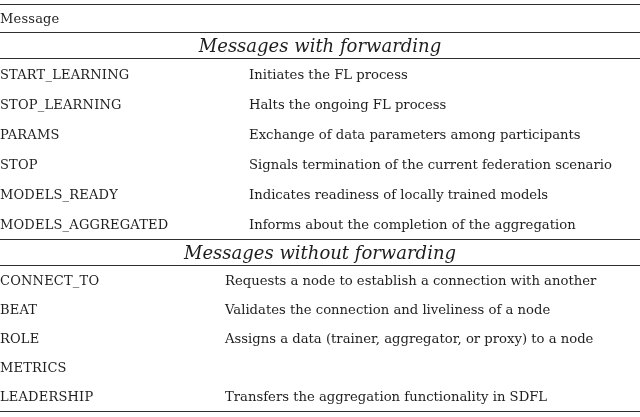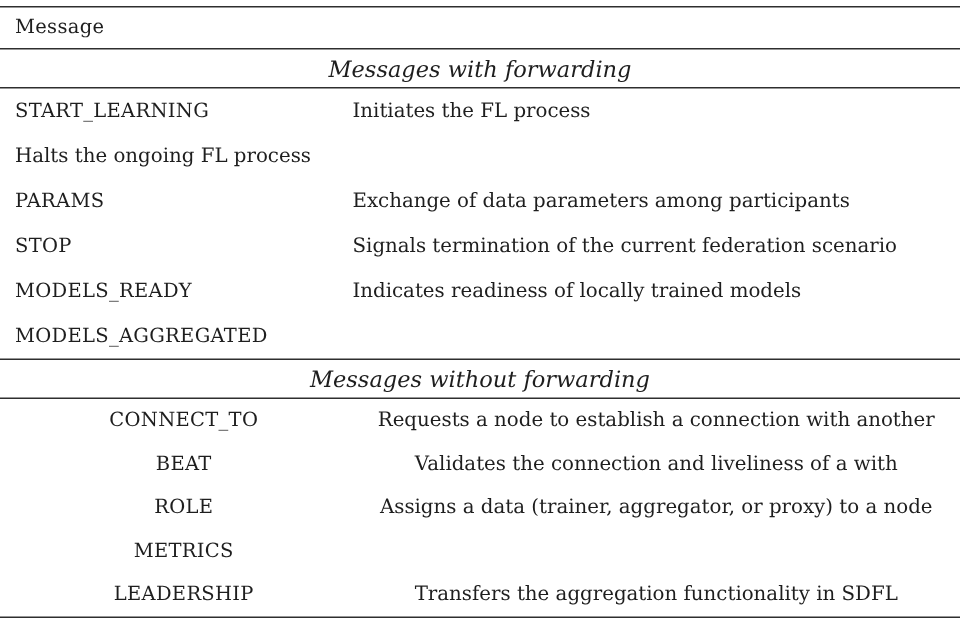--- a/index.html
+++ b/index.html
@@ -22,41 +22,40 @@
   .rule {
     border: none;
     border-top: 1.8px solid #2e2e2e;
     margin: 0;
     width: 100%;
   }
   .trow {
     display: grid;
     grid-template-columns: 225px 1fr;
     align-items: center;
-    padding-left: 10px;
     box-sizing: border-box;
   }
   .header-row { height: 27px; }
-  .data-row   { height: 30px; }
-  .data-row-s2{ height: 29px; text-align: center; }
+  .data-row   { height: 30px; gap: 24px; }
+  .data-row-s2{ height: 29px; }
   .msg-cell {
     letter-spacing: 0.2px;
     white-space: nowrap;
   }
   .desc-cell {
     white-space: nowrap;
     font-size: 13.2px;
   }
   .section-band {
     height: 25px;
     display: flex;
     align-items: center;
     justify-content: center;
     font-style: italic;
-    font-size: 15px;
+    font-size: 18px;
   }
 </style>
 </head>
 <body>
 
 <div class="paper-table">
 
   <hr class="rule">
 
   <div class="trow header-row">
@@ -67,51 +66,53 @@
 
   <div class="section-band">Messages with forwarding</div>
 
   <hr class="rule">
 
   <div class="trow data-row">
     <div class="msg-cell">START_LEARNING</div>
     <div class="desc-cell">Initiates the FL process</div>
   </div>
   <div class="trow data-row">
+    <div class="msg-cell">STOP_LEARNING</div>
     <div class="desc-cell">Halts the ongoing FL process</div>
   </div>
   <div class="trow data-row">
     <div class="msg-cell">PARAMS</div>
     <div class="desc-cell">Exchange of data parameters among participants</div>
   </div>
   <div class="trow data-row">
     <div class="msg-cell">STOP</div>
     <div class="desc-cell">Signals termination of the current federation scenario</div>
   </div>
   <div class="trow data-row">
     <div class="msg-cell">MODELS_READY</div>
     <div class="desc-cell">Indicates readiness of locally trained models</div>
   </div>
   <div class="trow data-row">
     <div class="msg-cell">MODELS_AGGREGATED</div>
+    <div class="desc-cell">Informs about the completion of the aggregation</div>
   </div>
 
   <hr class="rule">
 
   <div class="section-band">Messages without forwarding</div>
 
   <hr class="rule">
 
   <div class="trow data-row-s2 trow">
     <div class="msg-cell">CONNECT_TO</div>
     <div class="desc-cell">Requests a node to establish a connection with another</div>
   </div>
   <div class="trow data-row-s2">
     <div class="msg-cell">BEAT</div>
-    <div class="desc-cell">Validates the connection and liveliness of a with</div>
+    <div class="desc-cell">Validates the connection and liveliness of a node</div>
   </div>
   <div class="trow data-row-s2">
     <div class="msg-cell">ROLE</div>
     <div class="desc-cell">Assigns a data (trainer, aggregator, or proxy) to a node</div>
   </div>
   <div class="trow data-row-s2">
     <div class="msg-cell">METRICS</div>
   </div>
   <div class="trow data-row-s2">
     <div class="msg-cell">LEADERSHIP</div>

